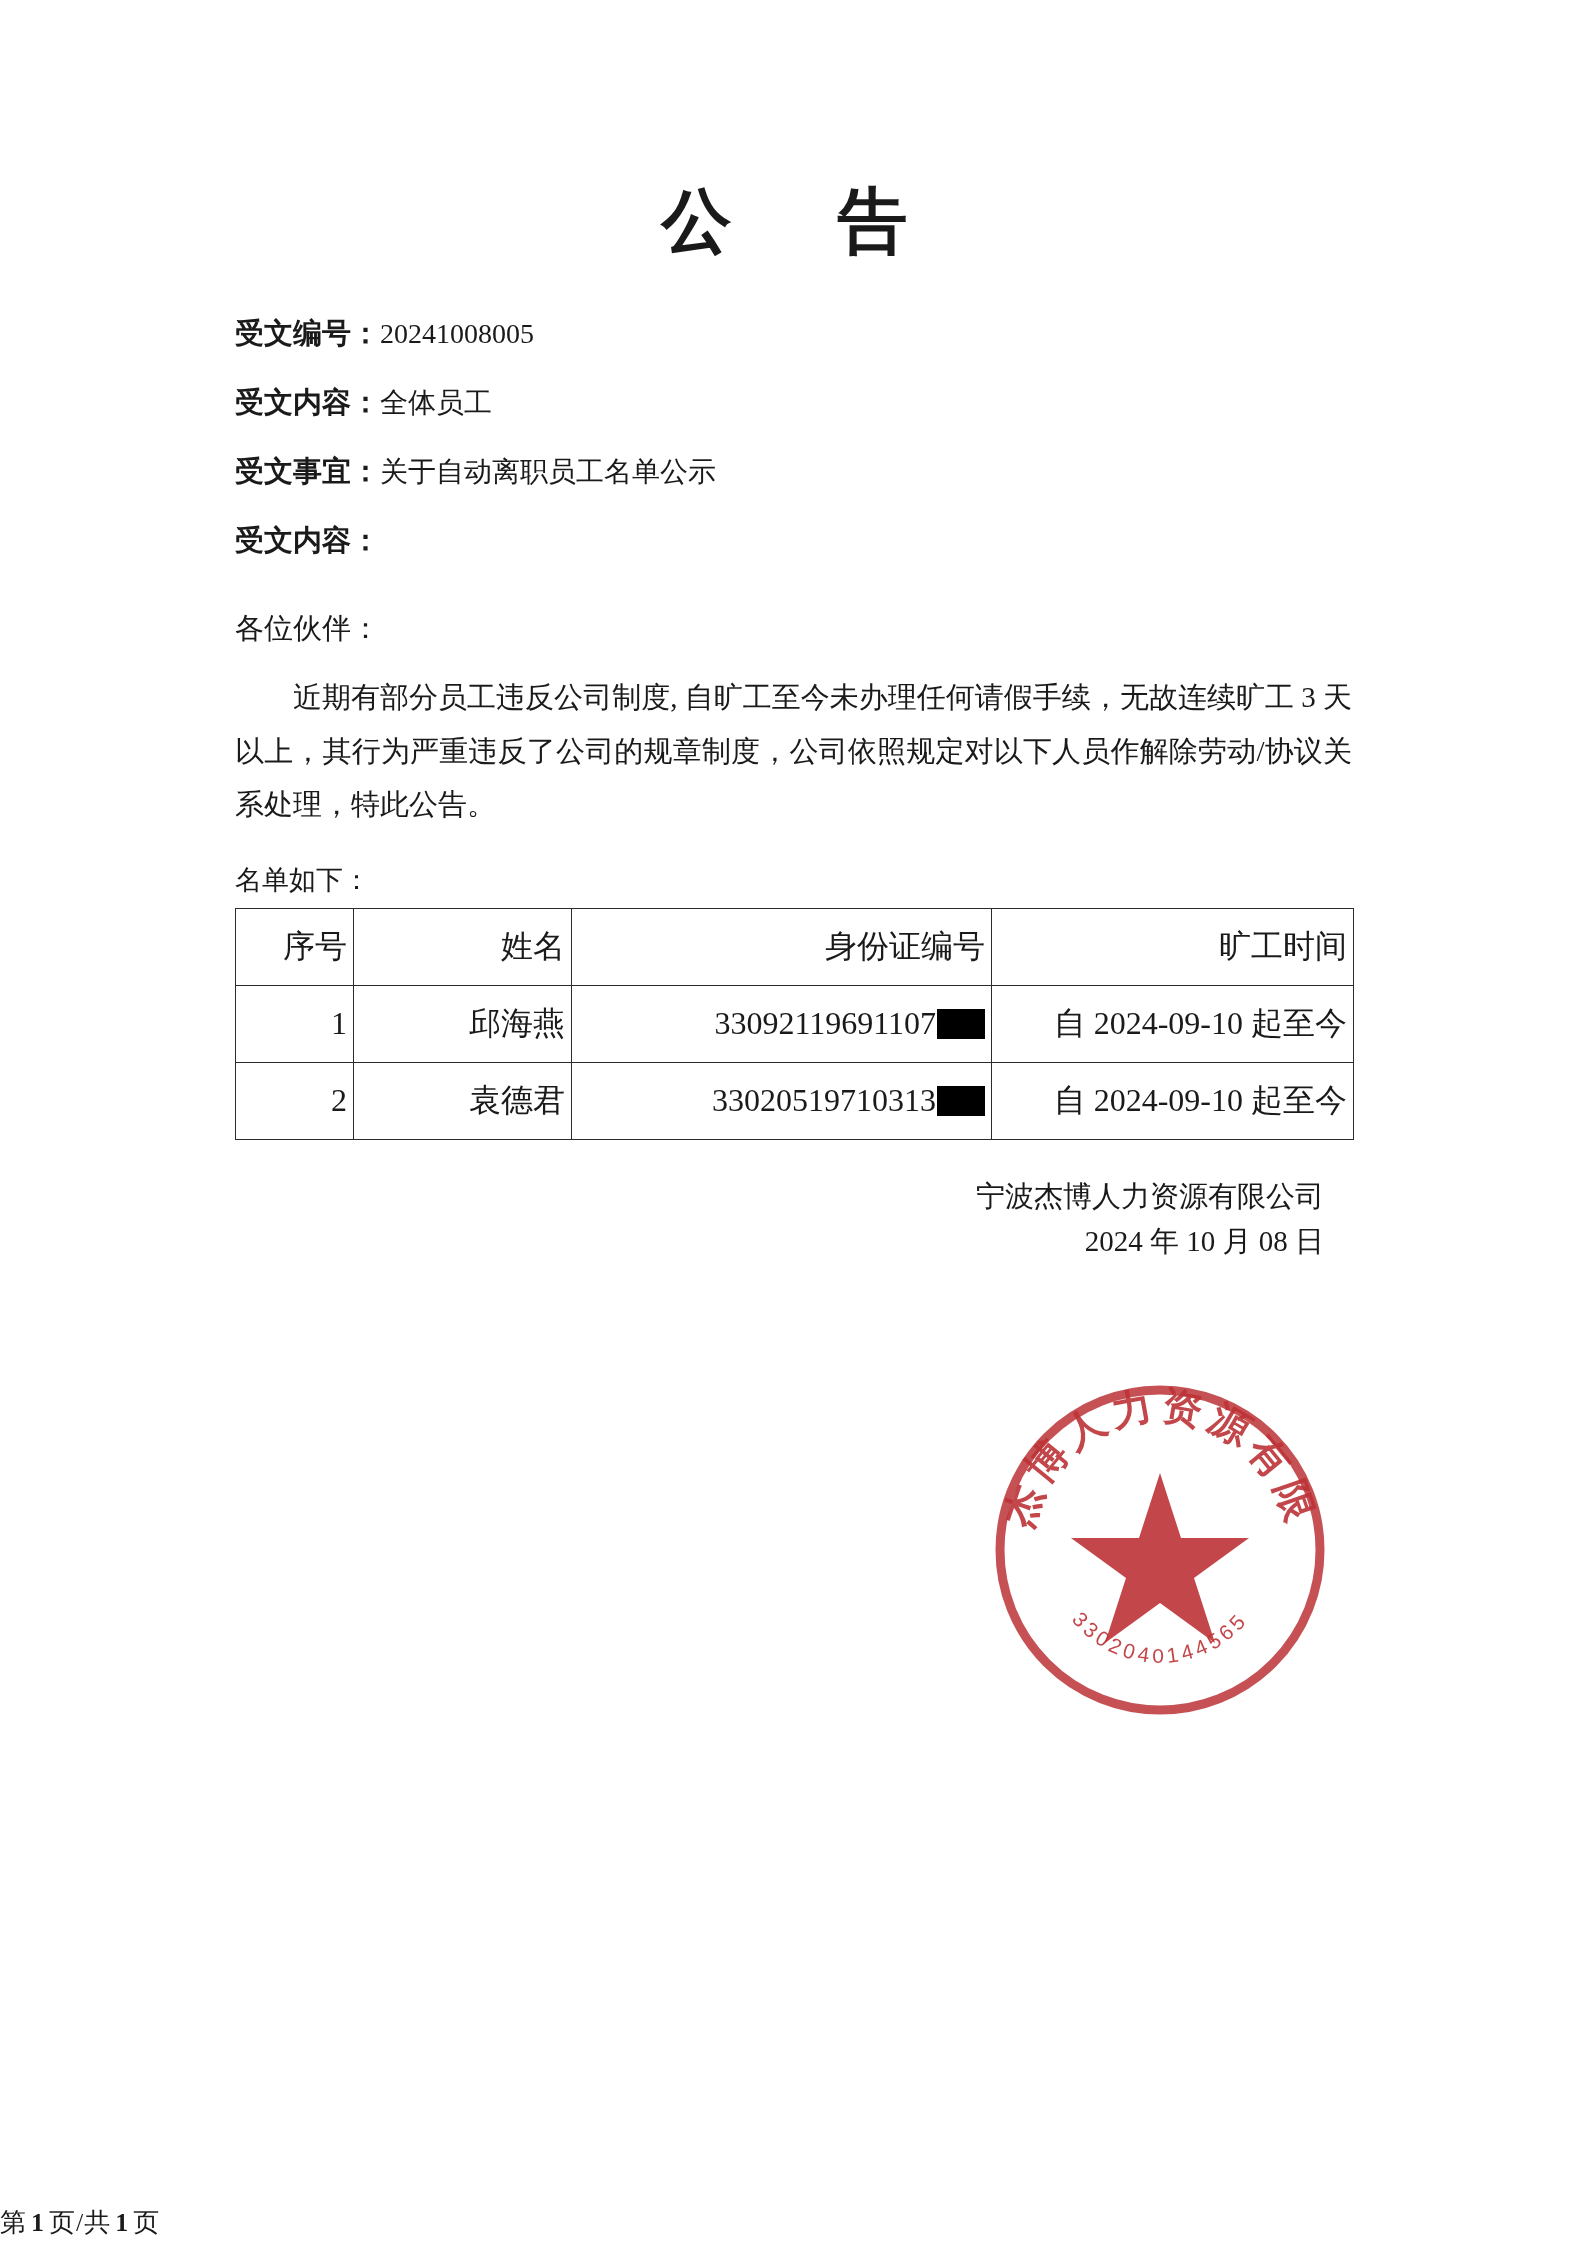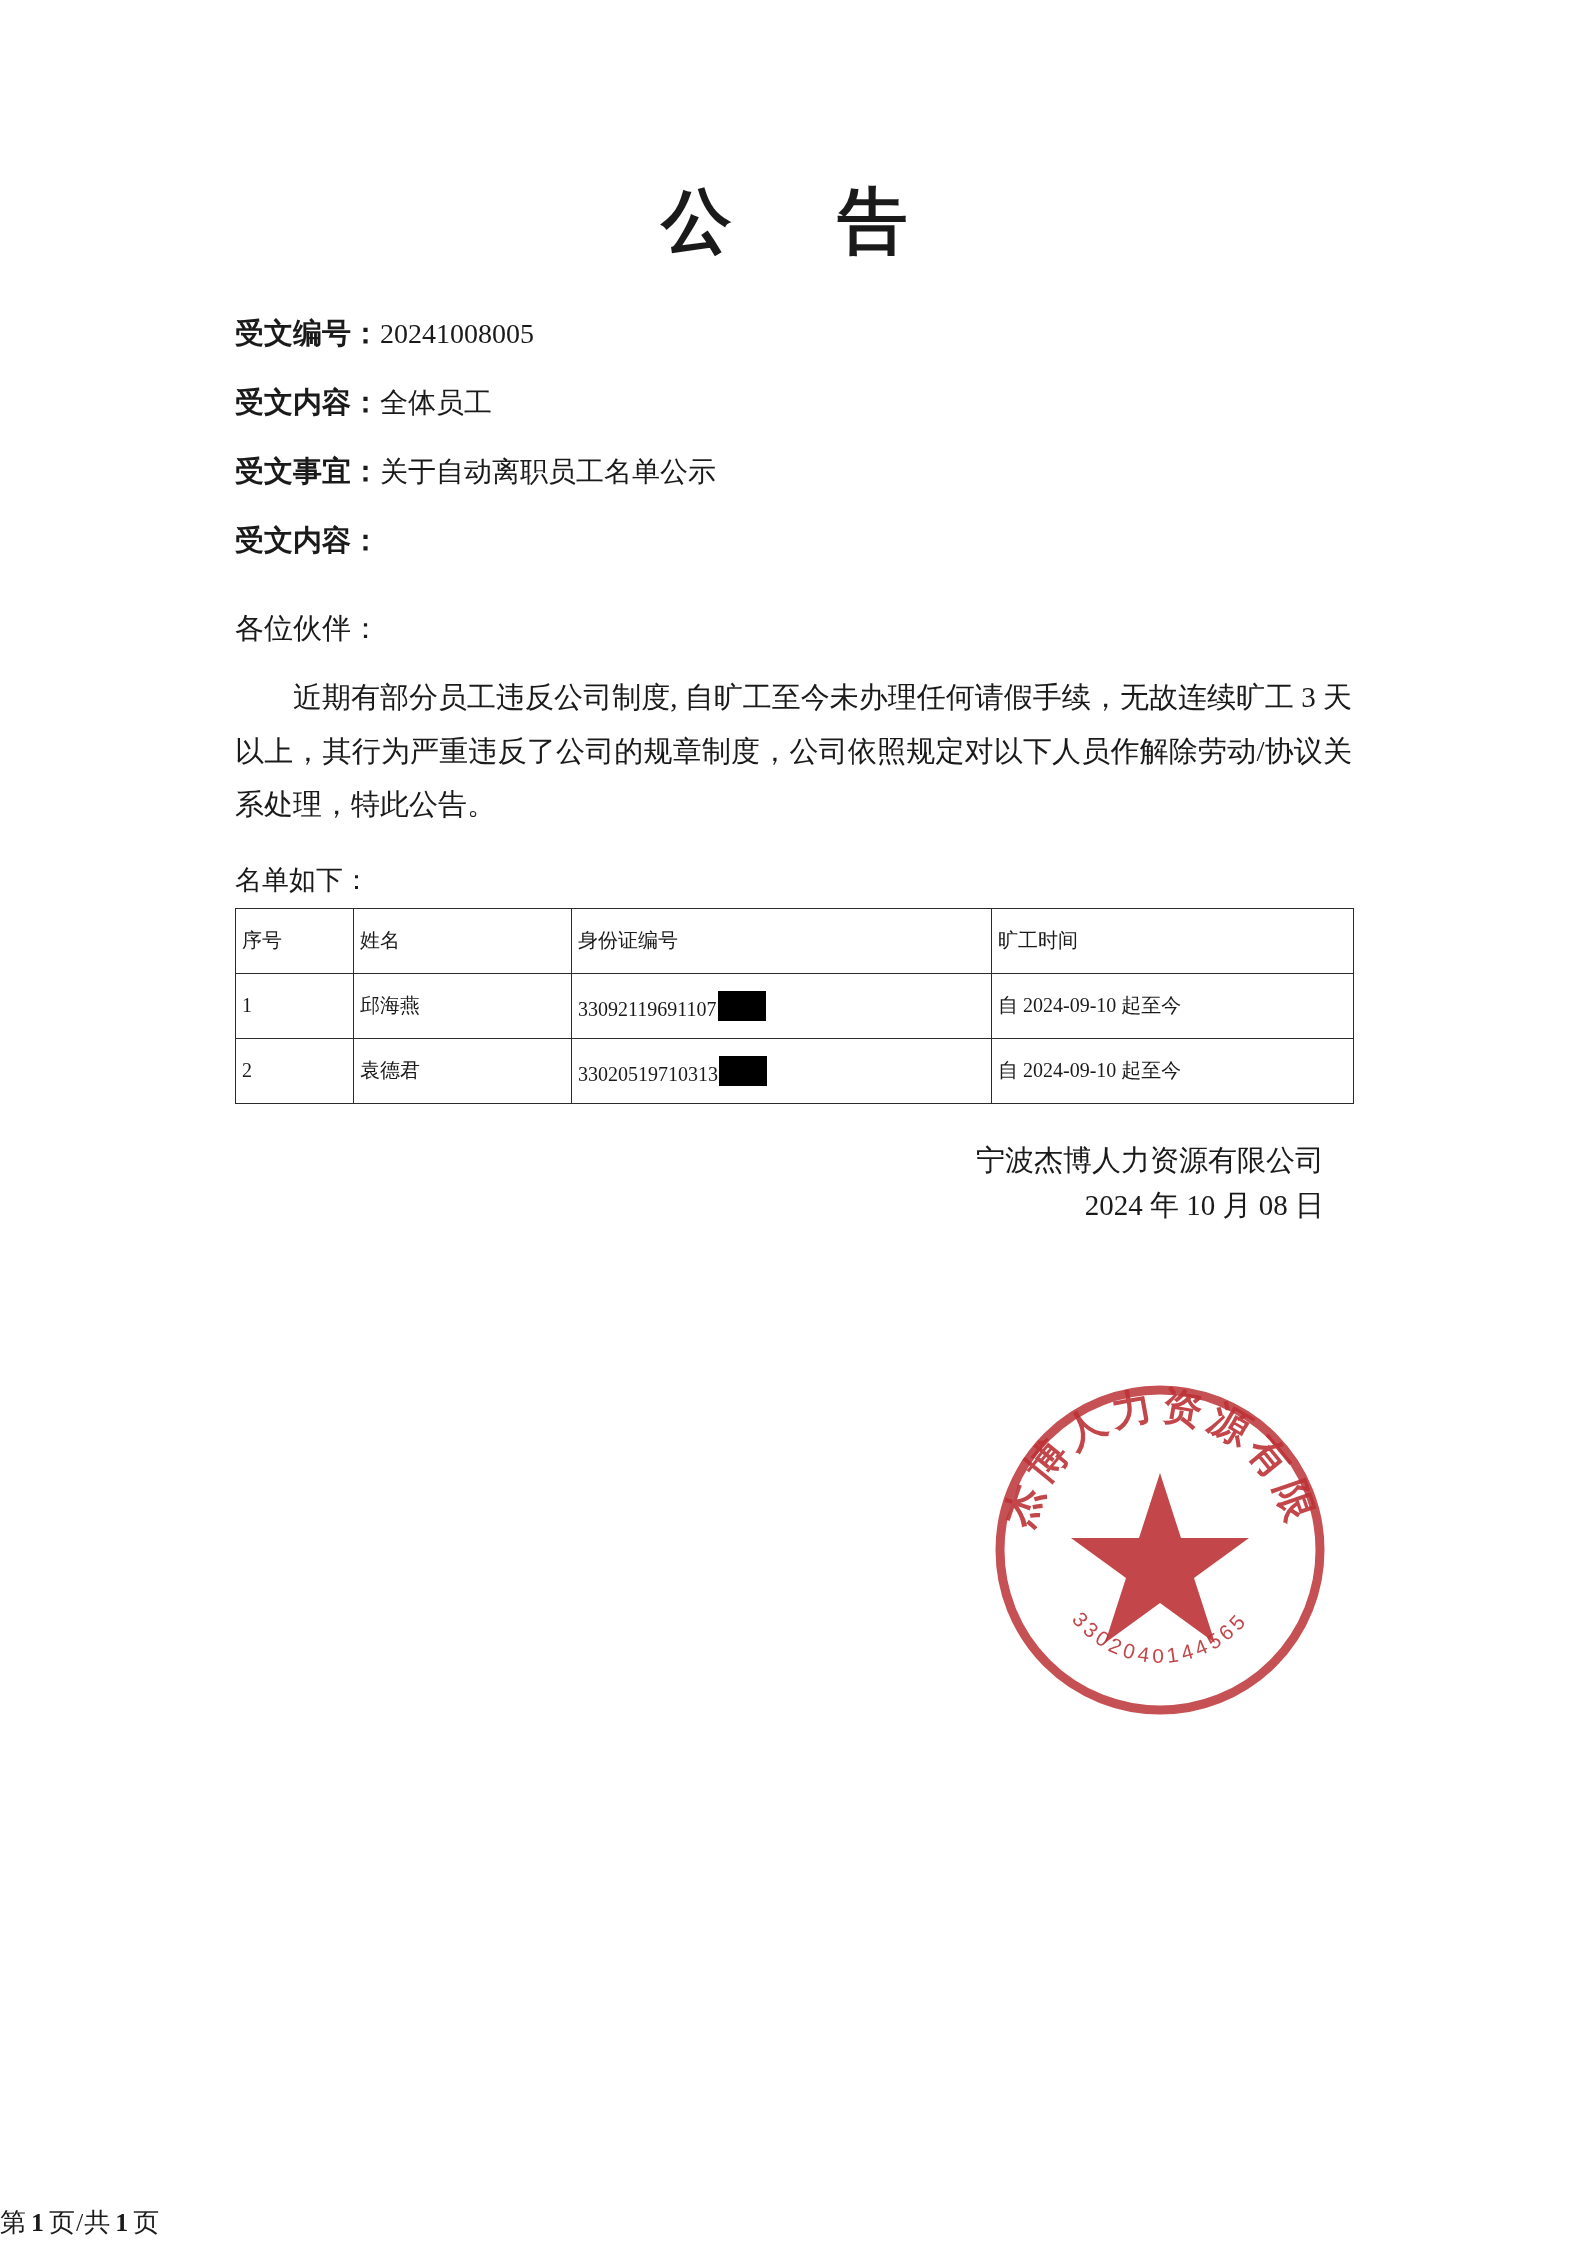--- a/index.html
+++ b/index.html
@@ -69,25 +69,25 @@
     margin-bottom: 10px;
   }
   table.name-table {
     border-collapse: collapse;
     width: 1118px;
     table-layout: fixed;
   }
   table.name-table td, table.name-table th {
     border: 1.5px solid #2b2b2b;
     height: 64px;
-    text-align: left;
+    text-align: right;
     vertical-align: middle;
-    font-size: 20px;
+    font-size: 32px;
     font-weight: normal;
-    padding: 0 6px;
+    padding: 6px 6px;
   }
   col.c1 { width: 118px; }
   col.c2 { width: 218px; }
   col.c3 { width: 420px; }
   col.c4 { width: 362px; }
   .redact {
     display: inline-block;
     width: 48px;
     height: 30px;
     background: #000;

